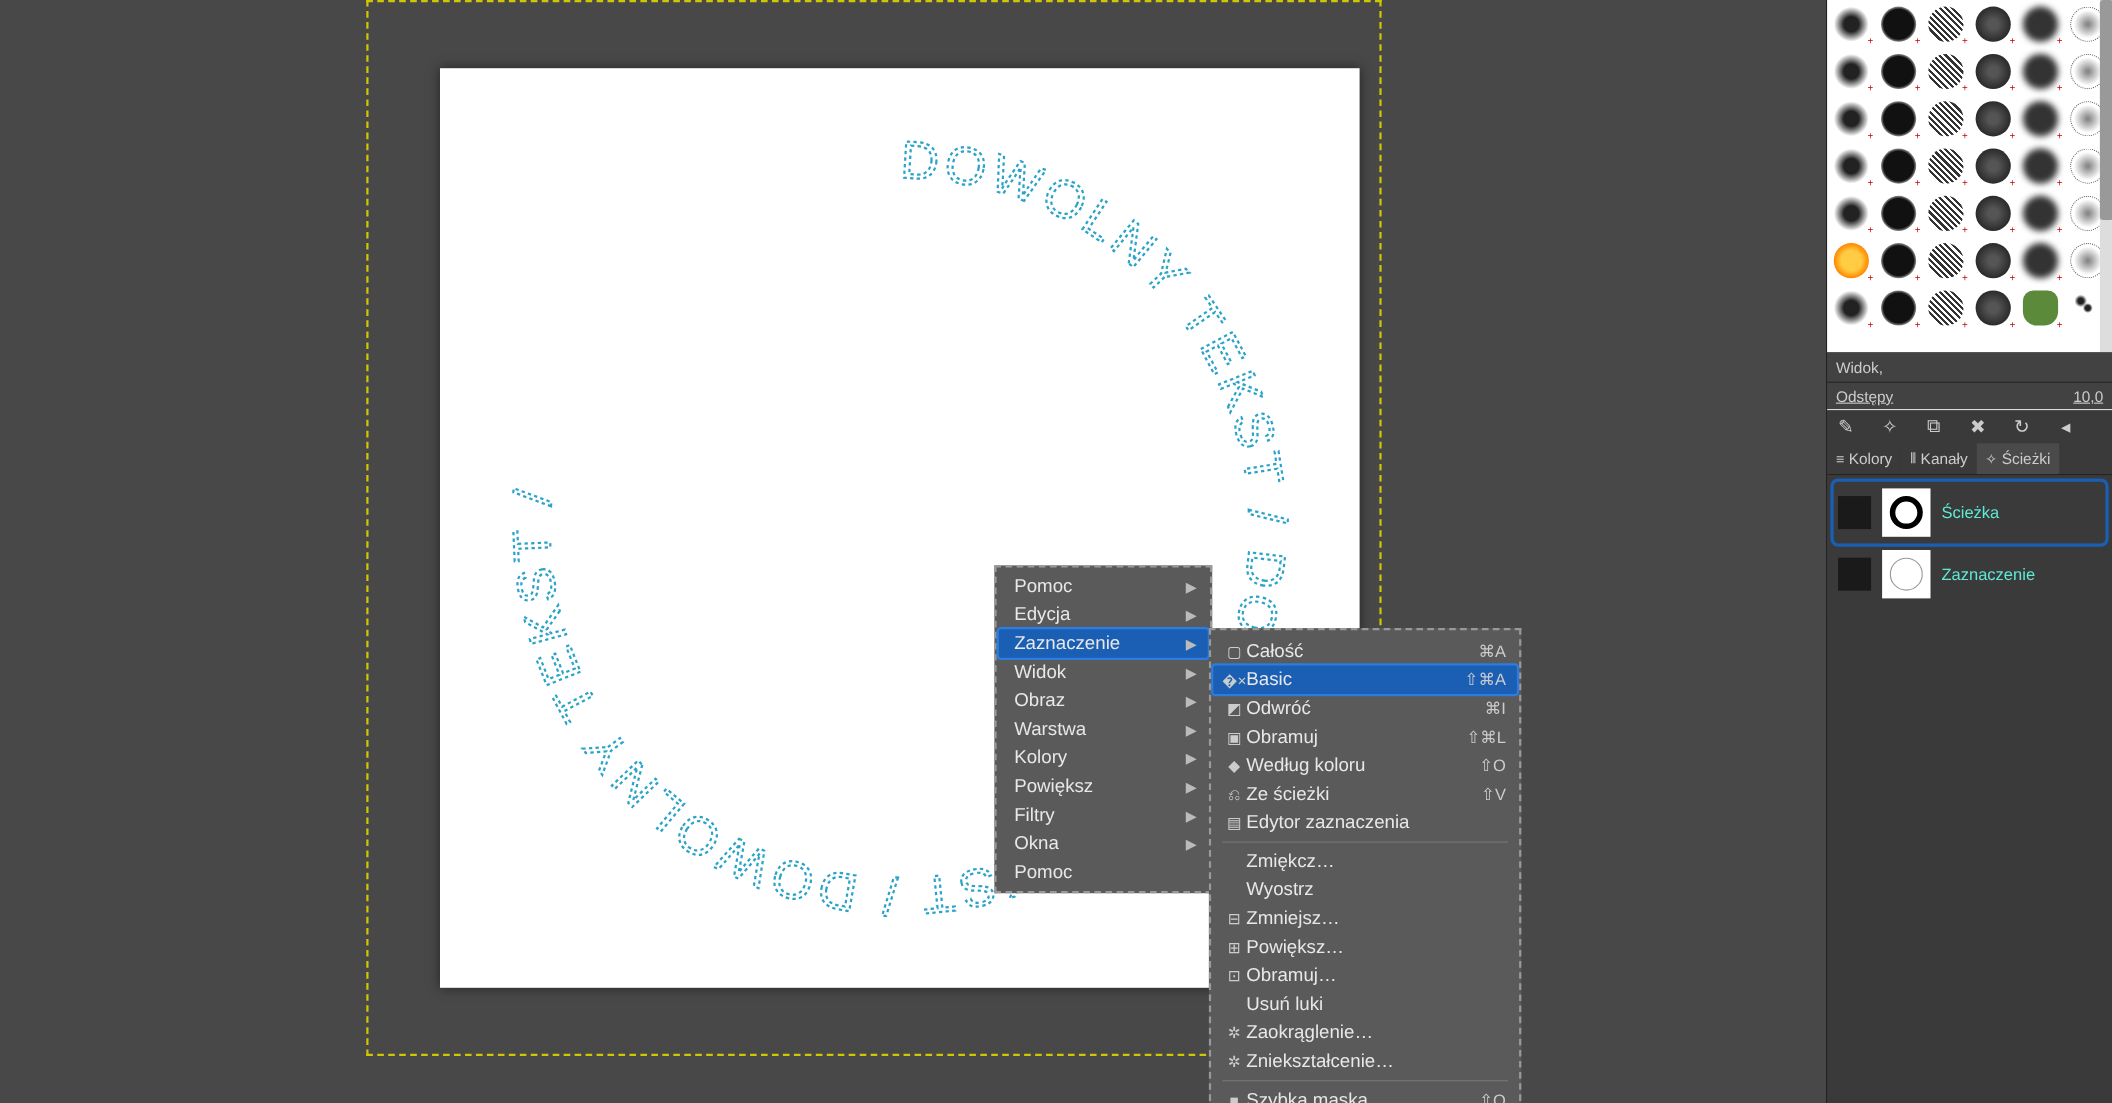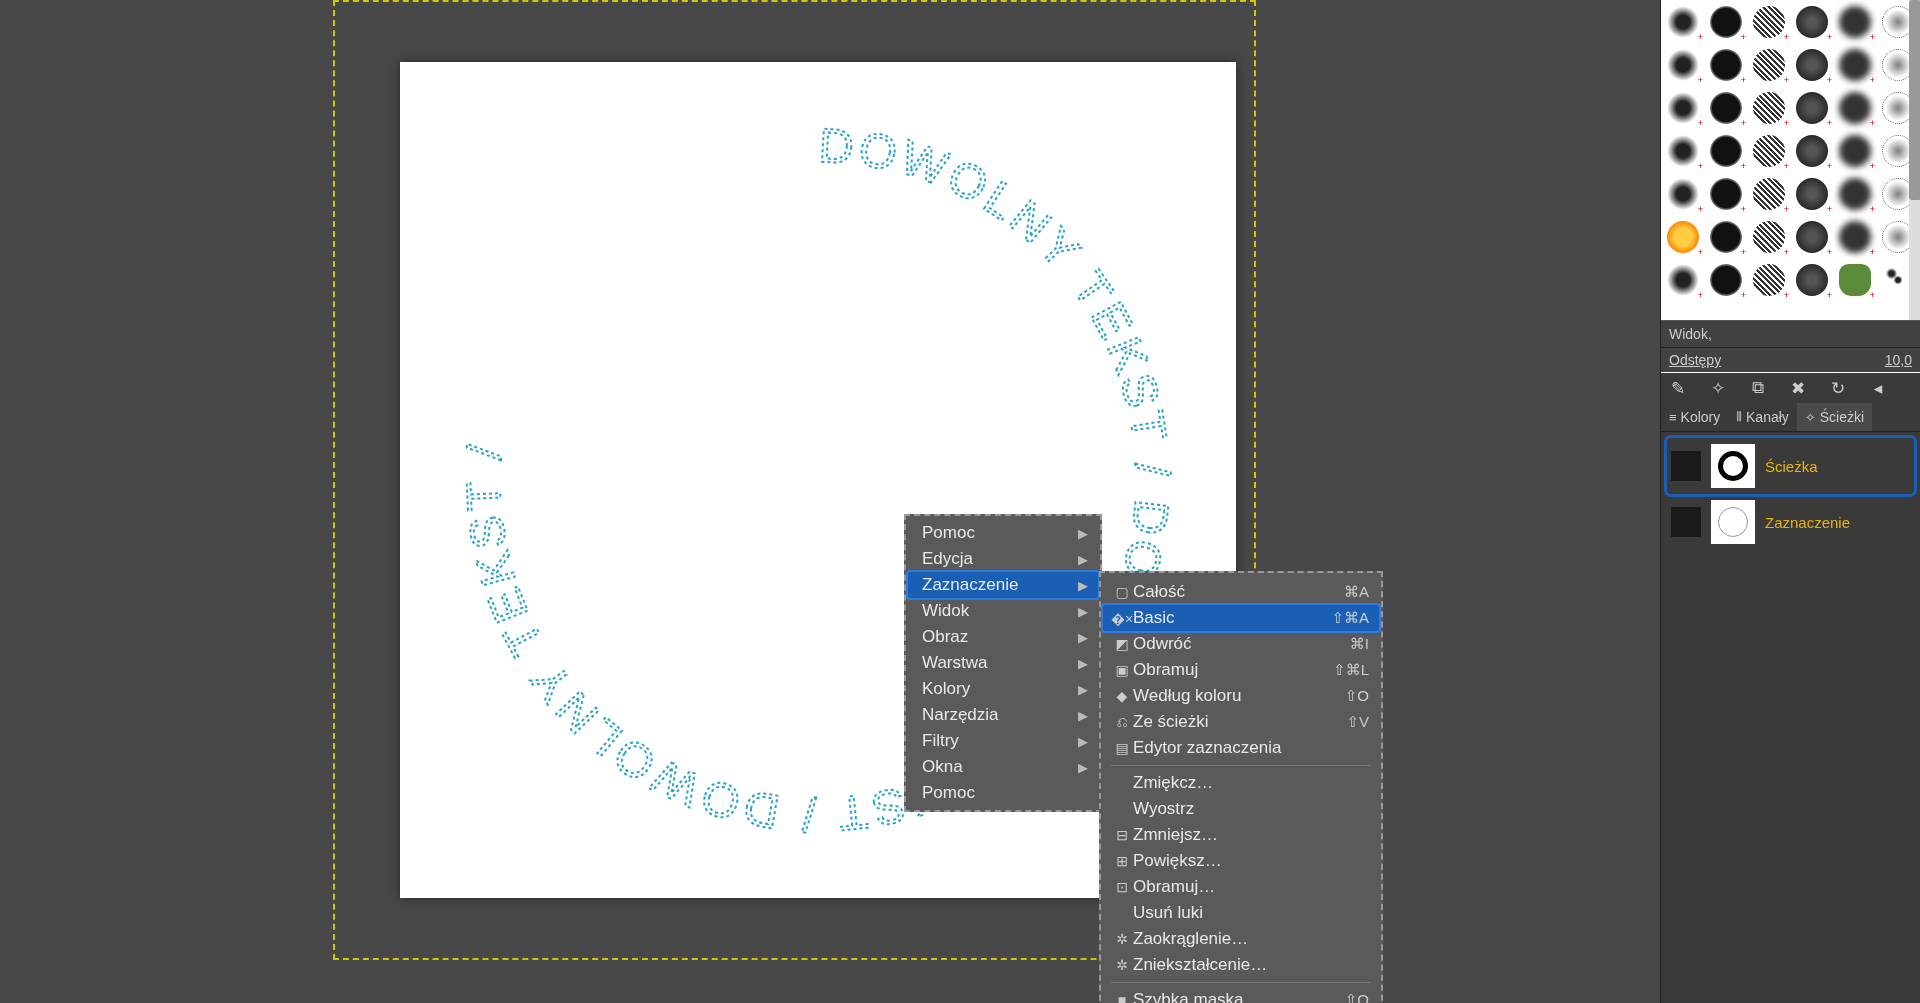--- a/index.html
+++ b/index.html
@@ -65,21 +65,21 @@
 .lock-row { background: #3a3a3a; color: #ccc; font-size: 14px; padding: 8px 10px; display: flex; align-items: center; gap: 12px; }
 .lock-ic { font-size: 17px; }
 
 .path-list { background: #3a3a3a; padding: 6px; }
 .path-item { display: flex; align-items: center; gap: 10px; padding: 6px 4px; border-radius: 4px; }
 .path-item.selected { outline: 3px solid #1a5fb4; }
 .path-vis { width: 30px; height: 30px; background: #1a1a1a; }
 .path-thumb { width: 44px; height: 44px; background: #fff; display: flex; align-items: center; justify-content: center; }
 .path-thumb .ring { width: 30px; height: 30px; border: 5px solid #000; border-radius: 50%; }
 .path-thumb .disc { width: 30px; height: 30px; background: #fff; border: 1px solid #999; border-radius: 50%; }
-.path-name { color: #eab308; font-size: 15px; }
+.path-name { color: #5eead4; font-size: 15px; }
 
 .scrollbar { position: absolute; right: 0; top: 0; width: 12px; height: 320px; background: #ddd; }
 .scroll-thumb { position: absolute; right: 0; top: 0; width: 12px; height: 200px; background: #999; border-radius: 3px; }
 </style>
 </head>
 <body>
 
 <div class="canvas-area">
   <div class="selection-bounds"></div>
   <div class="canvas">
@@ -117,21 +117,21 @@
     </div>
     <div class="mi">
       <span>Warstwa</span>
       <span class="arrow-r">▶</span>
     </div>
     <div class="mi">
       <span>Kolory</span>
       <span class="arrow-r">▶</span>
     </div>
     <div class="mi">
-      <span>Narzędzia</span>
+      <span>Powiększ</span>
       <span class="arrow-r">▶</span>
     </div>
     <div class="mi">
       <span>Filtry</span>
       <span class="arrow-r">▶</span>
     </div>
     <div class="mi">
       <span>Okna</span>
       <span class="arrow-r">▶</span>
     </div>

